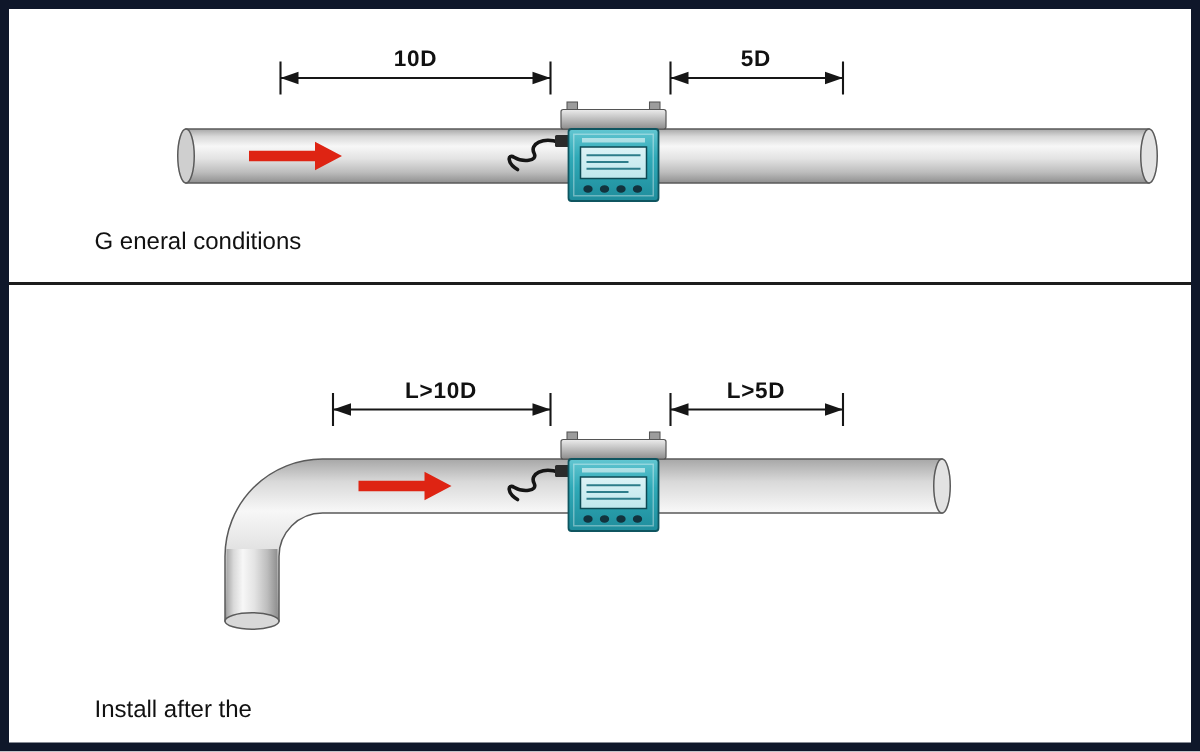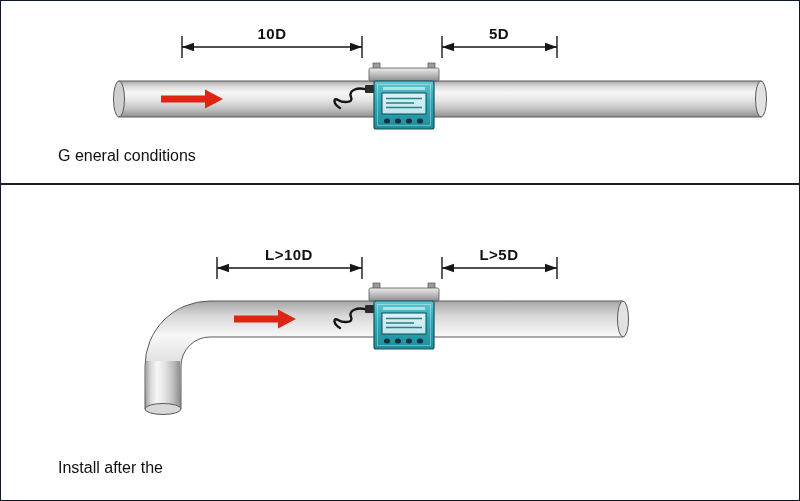--- a/index.html
+++ b/index.html
@@ -1,19 +1,19 @@
 <!DOCTYPE html>
 <html><head>
 <meta charset="utf-8">
 <style>
   * { margin:0; padding:0; box-sizing:border-box; }
   html,body { background:#ffffff; }
   .stage {
     position:relative; width:800px; height:501px;
-    background:#ffffff; border:1px solid #0f172a; overflow:hidden;
+    background:#ffffff; border:6px solid #0f172a; overflow:hidden;
     font-family:"Liberation Sans","DejaVu Sans",sans-serif;
   }
   .panel { position:absolute; left:0; }
   .divider { position:absolute; left:0; top:182px; width:100%; height:2px; background:#1c1c1c; }
   svg text { font-family:"Liberation Sans","DejaVu Sans",sans-serif; fill:#111; }
   .dim line { stroke:#161616; stroke-width:1.4; }
   .dim polygon { fill:#161616; }
   .dim-label { font-weight:bold; font-size:15px; letter-spacing:0.5px; }
   .caption { font-size:16px; }
   .cable { fill:none; stroke:#151515; stroke-width:2.4; stroke-linecap:round; }

